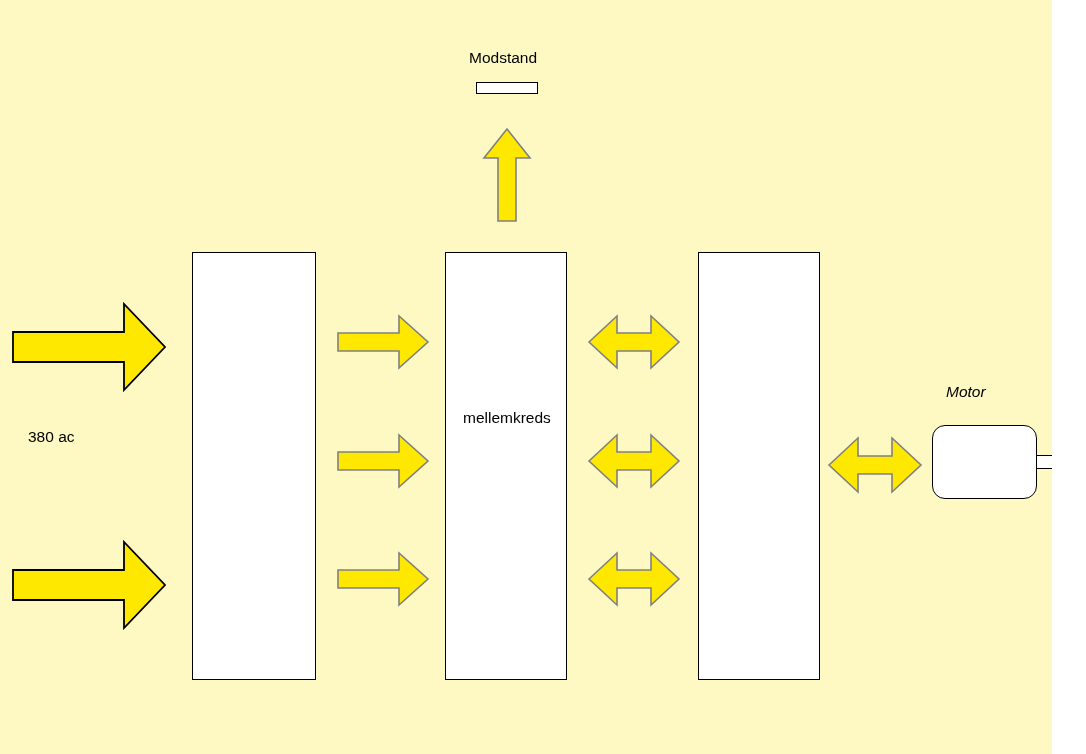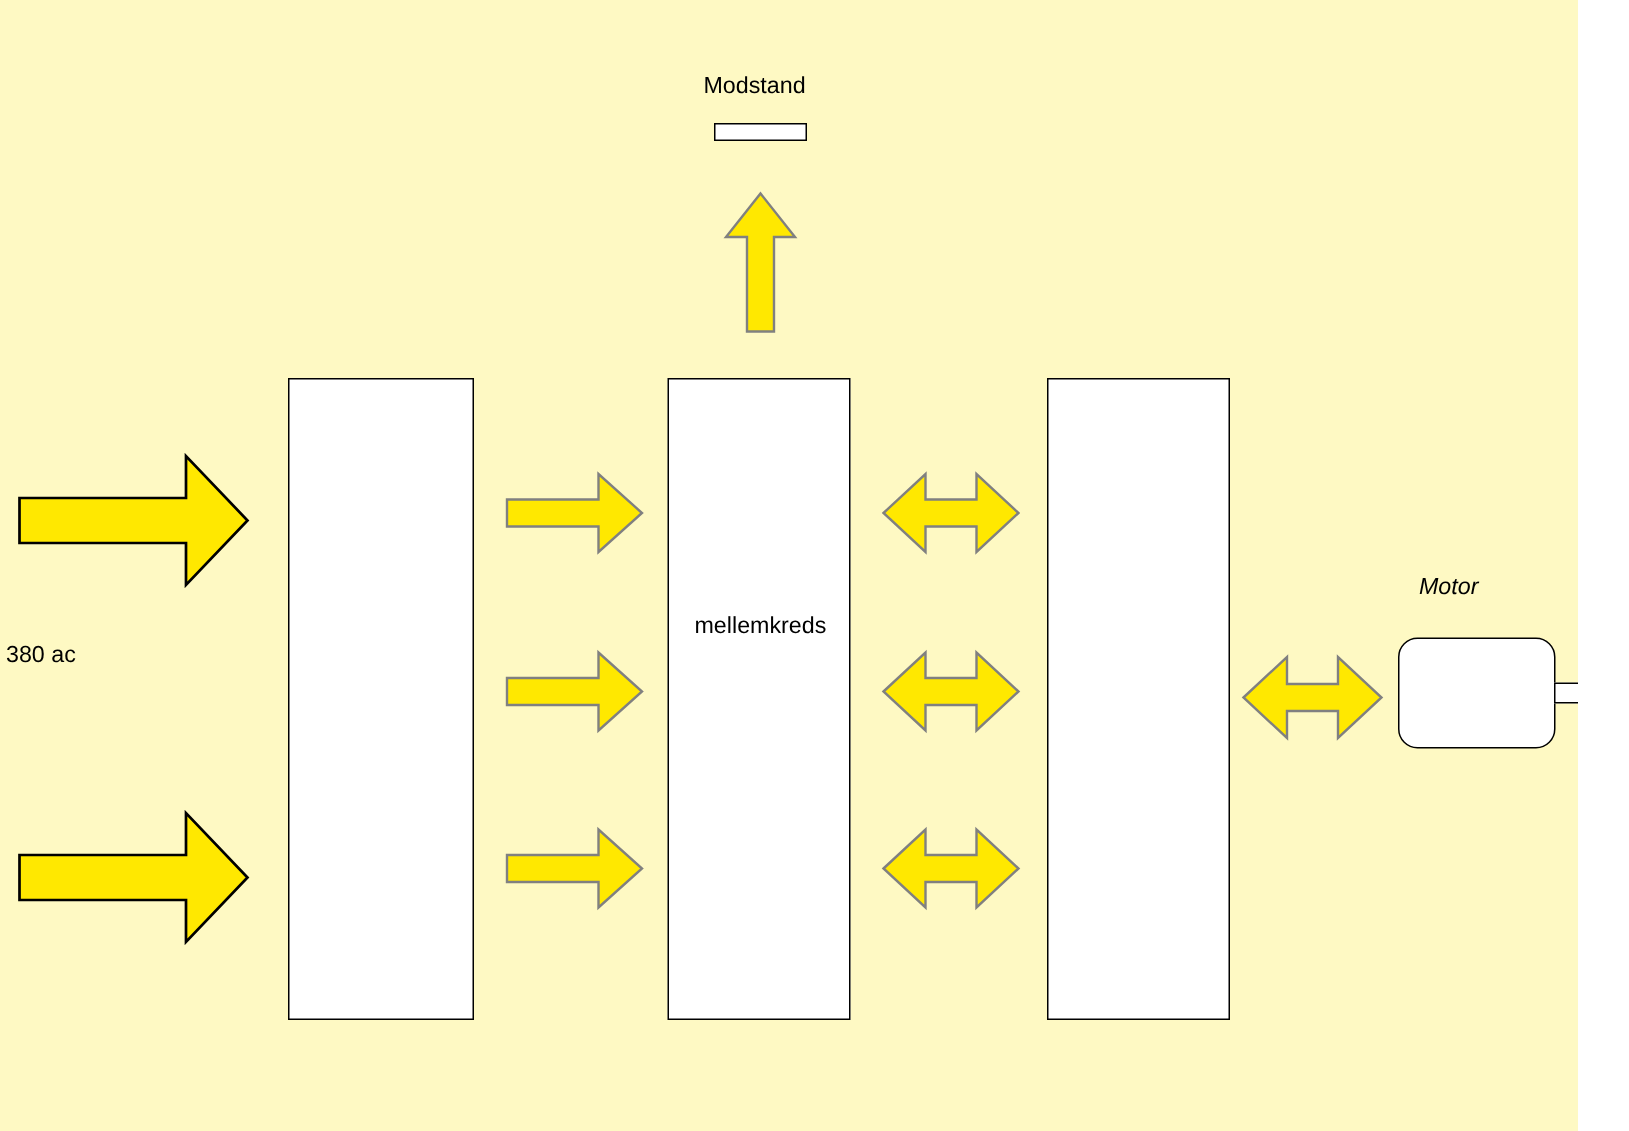--- a/index.html
+++ b/index.html
@@ -82,21 +82,21 @@
     </svg>
   </div>
 
   <div class="block" style="left:192px; top:252px; width:124px; height:428px;"></div>
 
   <div class="block" style="left:445px; top:252px; width:122px; height:428px;"></div>
   <div class="block-label" style="left:437px; top:408px; width:112px;margin-left:26px;">mellemkreds</div>
 
   <div class="block" style="left:698px; top:252px; width:122px; height:428px;"></div>
 
-  <div class="plain-label" style="left:4px; top:427px;text-align:center;">380 ac</div>
+  <div class="plain-label" style="left:28px; top:427px;text-align:center;">380 ac</div>
 
   <div class="arrow" style="left:12px; top:303px; width:154px; height:88px;">
     <svg viewBox="0 0 154 88" preserveAspectRatio="none">
       <polygon points="1,29 112,29 112,1 153,44 112,87 112,59 1,59" fill="#ffe800" stroke="#000000" stroke-width="1.8" stroke-linejoin="miter"></polygon>
     </svg>
   </div>
 
   <div class="arrow" style="left:12px; top:541px; width:154px; height:88px;">
     <svg viewBox="0 0 154 88" preserveAspectRatio="none">
       <polygon points="1,29 112,29 112,1 153,44 112,87 112,59 1,59" fill="#ffe800" stroke="#000000" stroke-width="1.8" stroke-linejoin="miter"></polygon>

